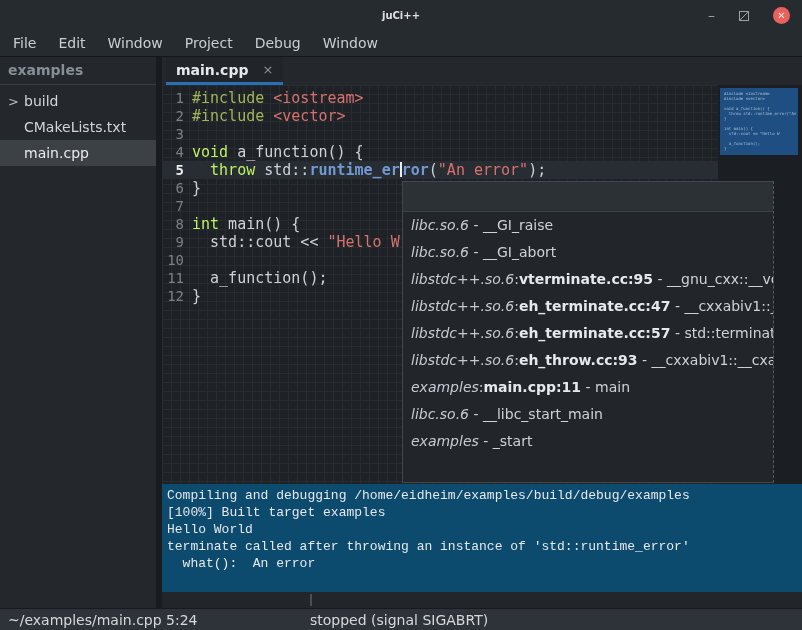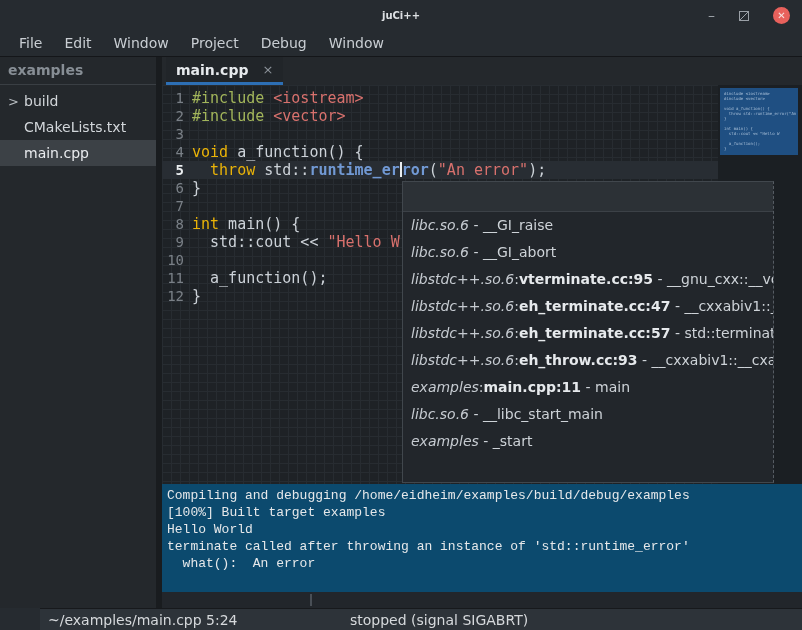--- a/index.html
+++ b/index.html
@@ -17,21 +17,21 @@
     display:flex; align-items:center; gap:24px; }
   .btn-min { color:#9aa0a6; font-size:14px; line-height:10px; cursor:default; }
   .restore-glyph { display:inline-block; width:10px; height:10px;
     border:1px solid #9aa0a6;
     background:linear-gradient(135deg, transparent 44%, #9aa0a6 44%, #9aa0a6 56%, transparent 56%); }
   .btn-close { width:17px; height:17px; border-radius:50%; background:#e8615c;
     color:#f6e3e1; font-size:10px; font-weight:bold; display:flex;
     align-items:center; justify-content:center; }
   
   .menubar { height:27px; background:#262b30; display:flex; align-items:center;
-    padding-left:8px; border-bottom:1px solid #141619; flex-shrink:0; }
+    padding-left:2px; border-bottom:1px solid #141619; flex-shrink:0; }
   .menu-item { color:#c9ced3; font-size:14px; padding:0 11px; line-height:26px; }
   
   .content { flex:1; display:flex; min-height:0; }
   .sidebar { width:156px; background:#24282c; display:flex; flex-direction:column; }
   .sidebar-header { color:#878e95; font-size:14px; font-weight:bold;
     padding:5px 8px 6px 8px; border-bottom:1px solid #3a3f44; }
   .tree { padding-top:3px; }
   .tree-item { height:26px; display:flex; align-items:center; color:#d2d6da;
     font-size:14px; padding-left:8px; }
   .tree-item .chev { width:16px; color:#b8bdc2; font-size:13px; }
@@ -56,21 +56,21 @@
     background-size:9px 9px; }
   .current-line-band { position:absolute; left:0; top:76px; width:556px;
     height:18px; background:#282d33; }
   .code-lines { position:absolute; left:0; top:4px; width:556px;
     font-family:"DejaVu Sans Mono", monospace; font-size:15px; }
   .code-line { height:18px; display:flex; line-height:18px; }
   .code-line .ln { width:30px; flex-shrink:0; text-align:right; padding-right:8px;
     color:#7a8087; font-size:14px; }
   .code-line .ln.cur { color:#eaedf0; font-weight:bold; }
   .code-line .code { white-space:pre; }
-  .tok-kw  { color:#eab308; }
+  .tok-kw  { color:#bef264; }
   .tok-kwb { color:#7199d4; font-weight:bold; }
   .tok-pp  { color:#a2b55a; }
   .tok-str { color:#d8716d; }
   .tok-pl  { color:#ccd2d8; }
   .cursor { display:inline-block; width:0; border-left:2px solid #e9edf0;
     height:15px; vertical-align:-2px; }
   
   .minimap { position:absolute; right:0; top:0; width:84px; height:100%;
     background:#1b1f23; }
   .minimap-slider { position:absolute; left:2px; top:3px; width:78px; height:67px;
@@ -92,21 +92,21 @@
   
   .terminal { height:108px; background:#0c4a6e; padding:3px 5px; flex-shrink:0;
     font-family:Liberation Mono, monospace; font-size:13px; color:#e6e8ea;
     overflow:hidden; }
   .terminal-line { height:17px; line-height:17px; white-space:pre; }
   
   .bottom-strip { height:16px; background:#22262b; position:relative; flex-shrink:0; }
   .strip-tick { position:absolute; left:148px; top:2px; width:2px; height:12px;
     background:#494f56; }
   .statusbar { height:22px; background:#2d3339; border-top:1px solid #17191c;
-    position:relative; display:flex; align-items:center; flex-shrink:0;margin-left:40px; }
+    position:relative; display:flex; align-items:center; flex-shrink:0; }
   .statusbar .loc { color:#d6d9dc; font-size:14px; padding-left:8px; }
   .statusbar .status-debug { position:absolute; left:310px; color:#d6d9dc;
     font-size:14px; }
 </style>
 </head>
 <body>
 
 <div class="window">
 
   <div class="titlebar">

